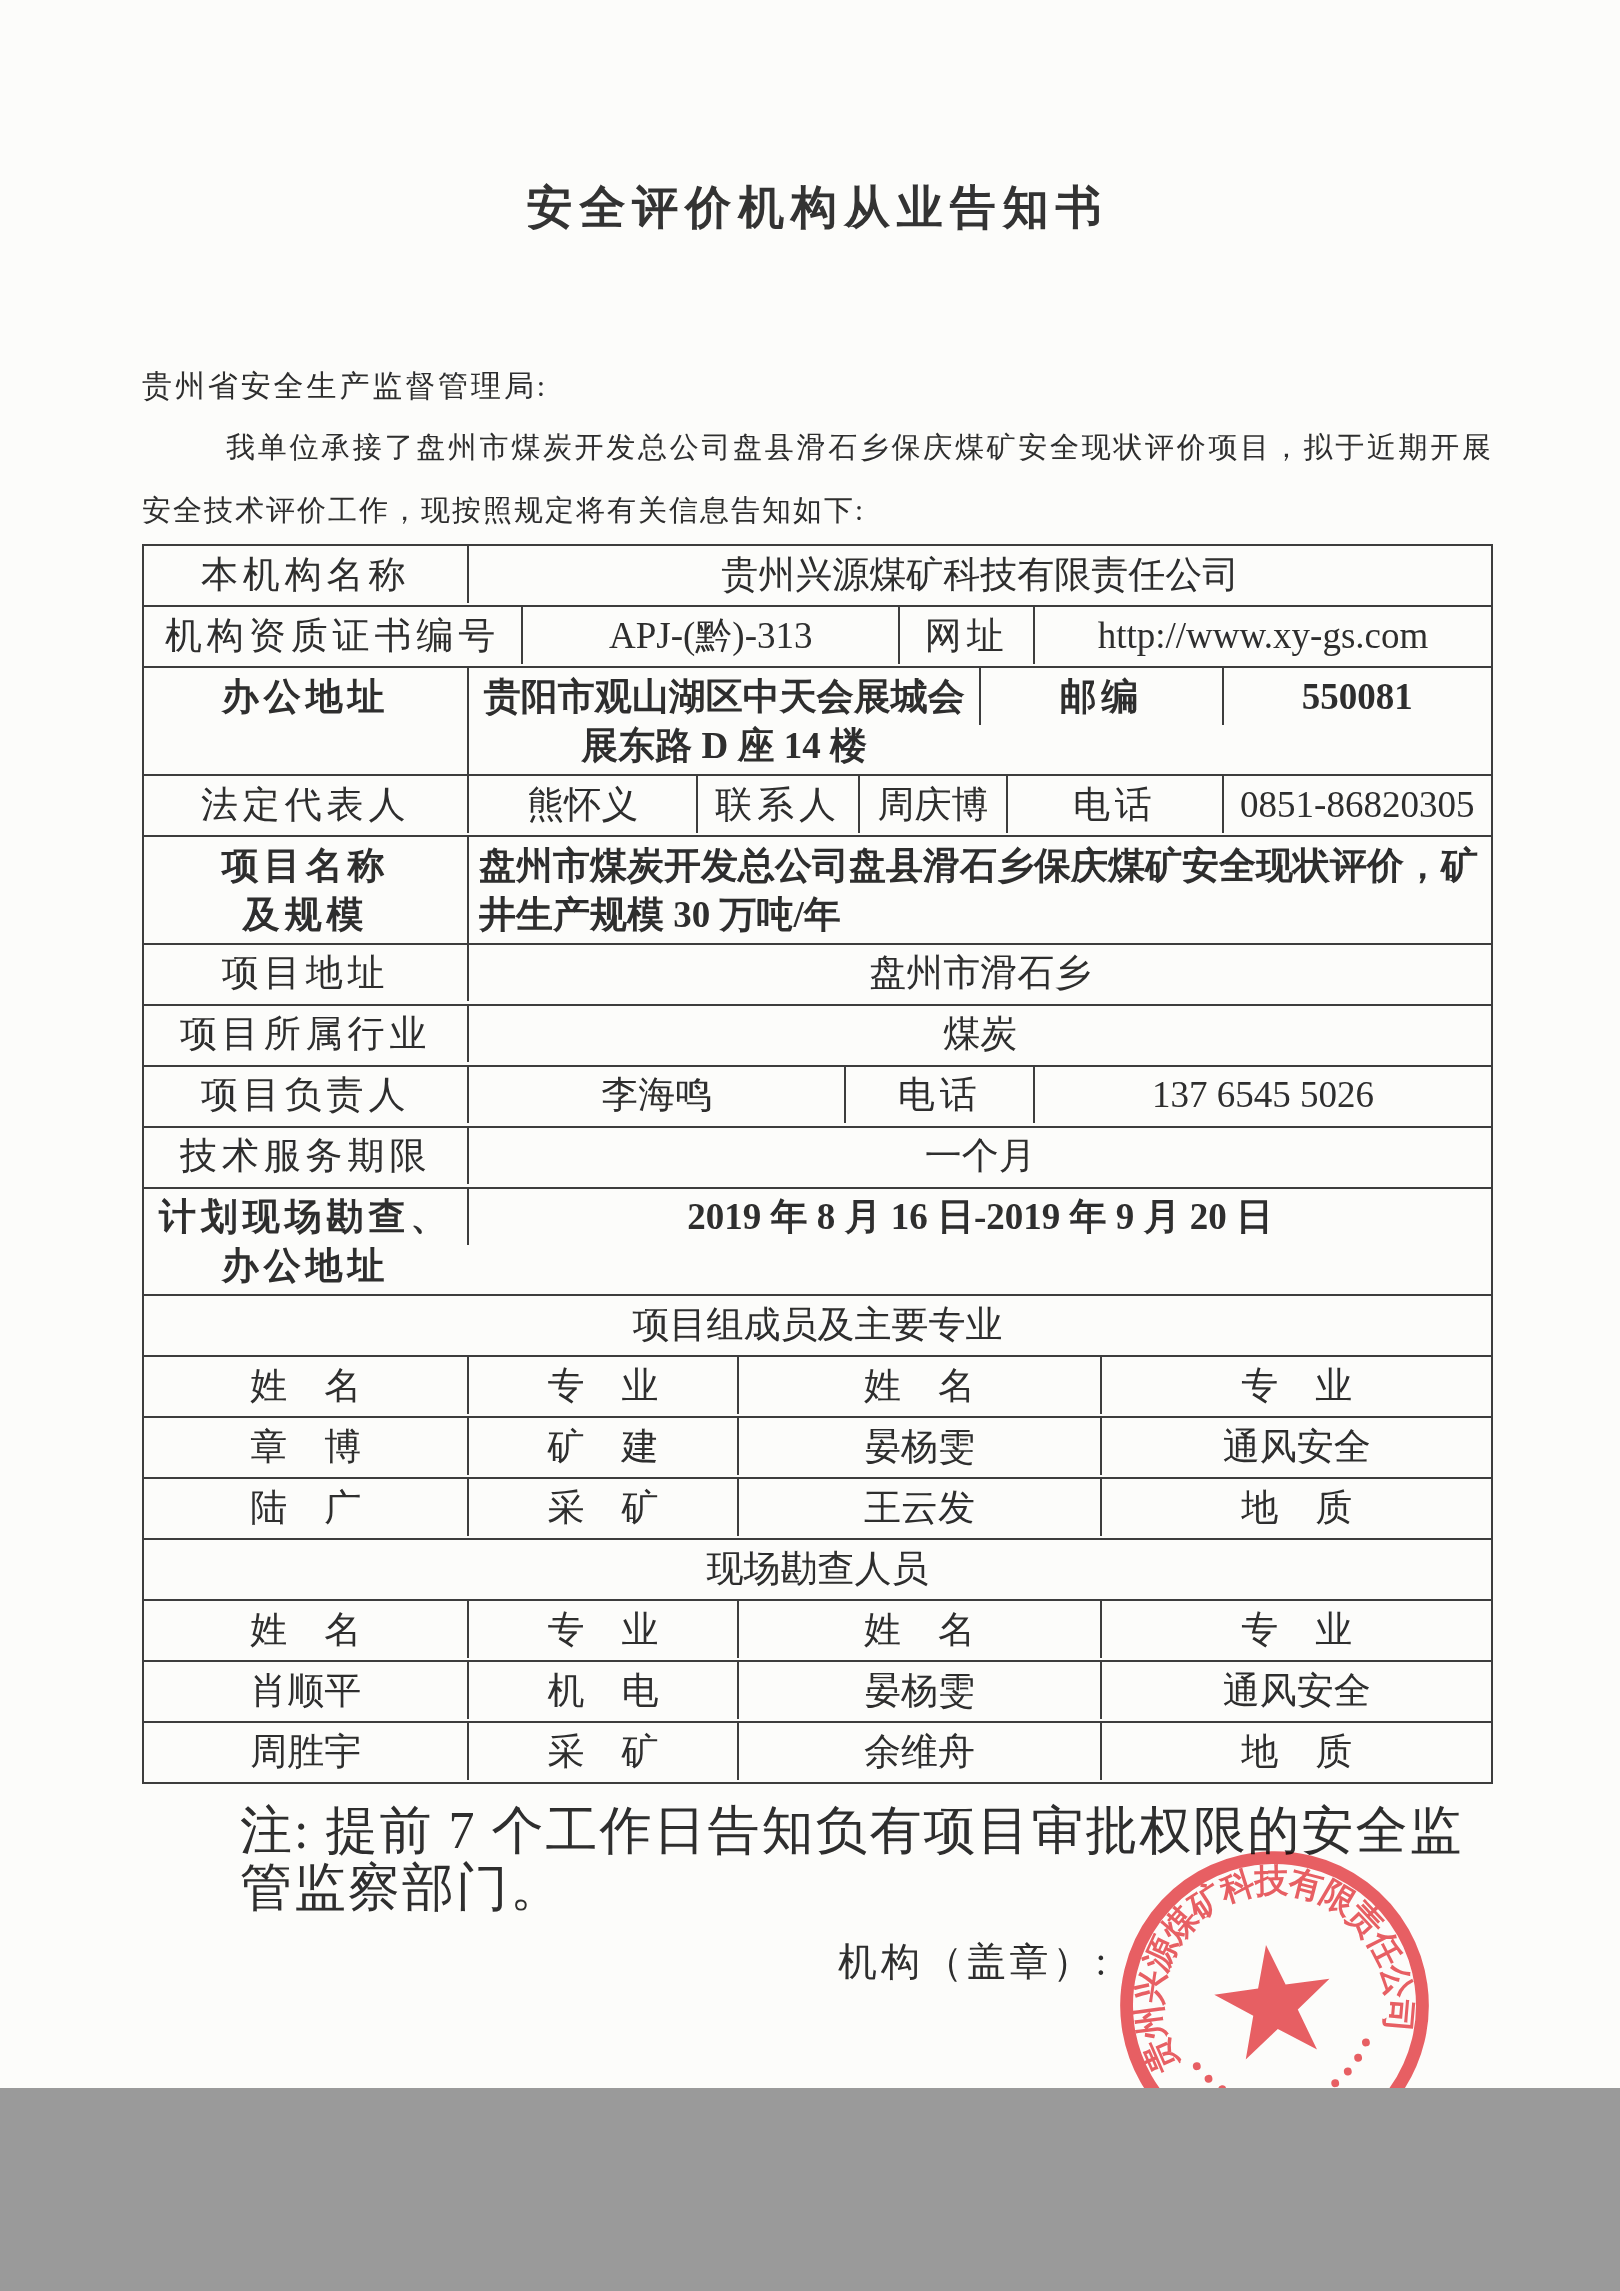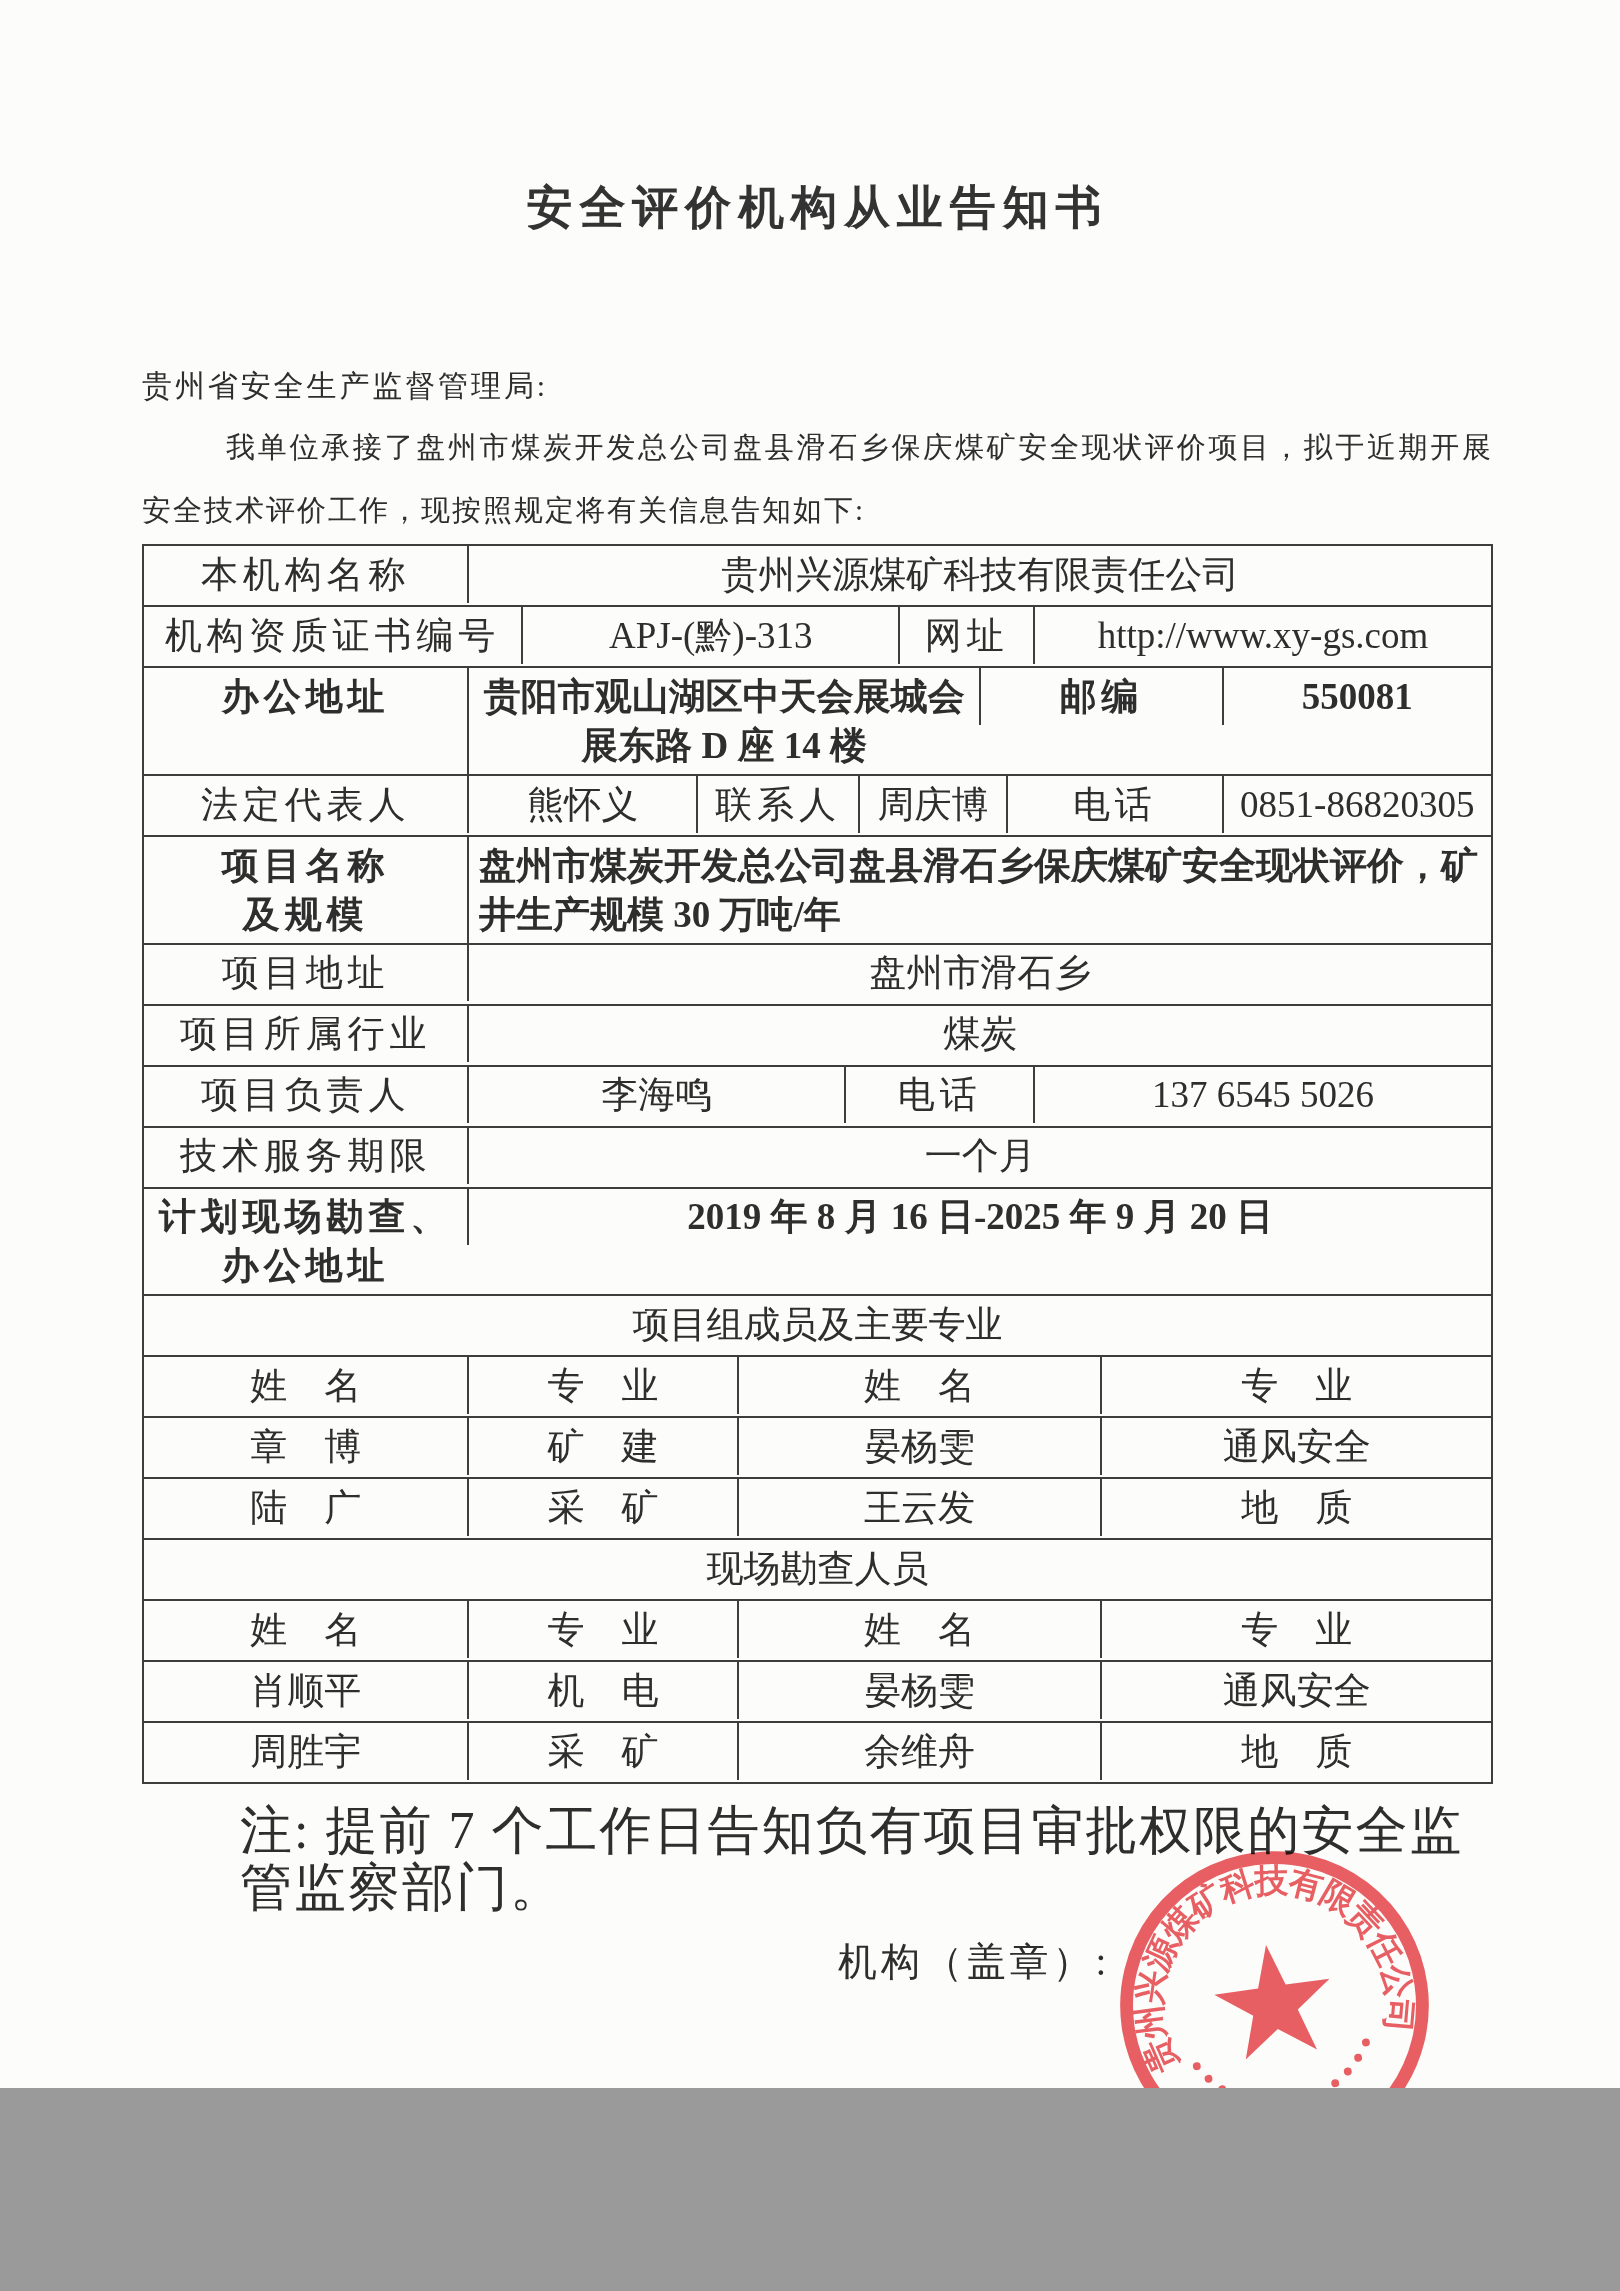--- a/index.html
+++ b/index.html
@@ -121,21 +121,21 @@
         <div class="td w76">一个月</div>
       </div>
 
       <div class="tr tall">
         <div class="td lbl w24">
           <span class="lbl2">
             <span>计划现场勘查、</span>
             <span>办公地址</span>
           </span>
         </div>
-        <div class="td w76">2019 年 8 月 16 日-2025 年 9 月 20 日</div>
+        <div class="td w76">2019 年 8 月 16 日-2019 年 9 月 20 日</div>
       </div>
 
       <div class="tr">
         <div class="td w100">项目组成员及主要专业</div>
       </div>
 
       <div class="tr">
         <div class="td w24">姓　名</div>
         <div class="td w20">专　业</div>
         <div class="td w27">姓　名</div>

